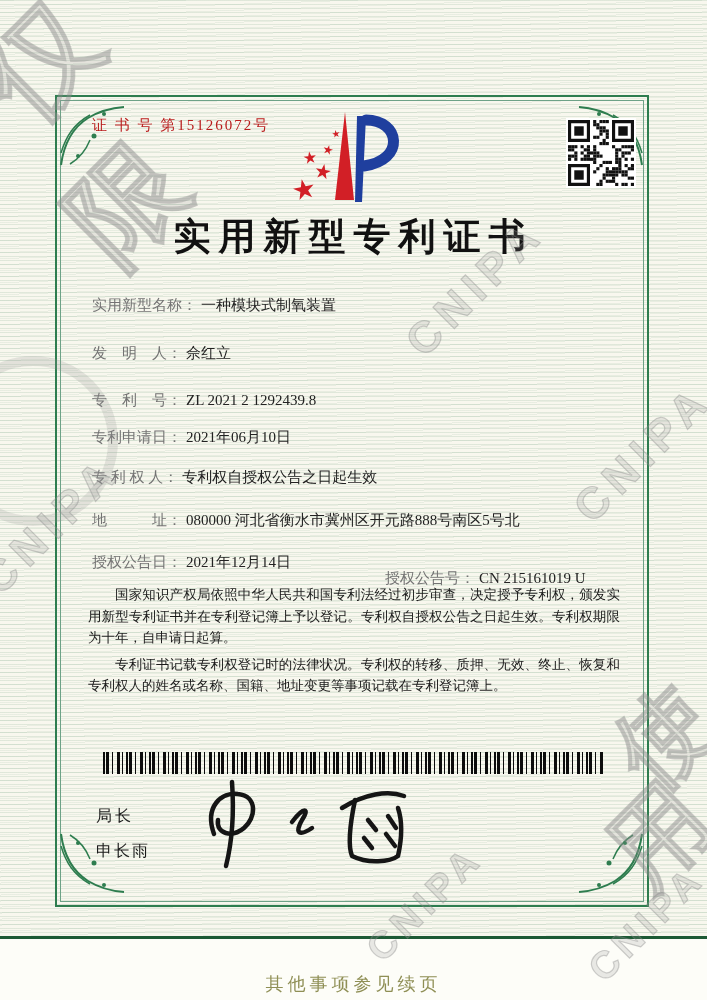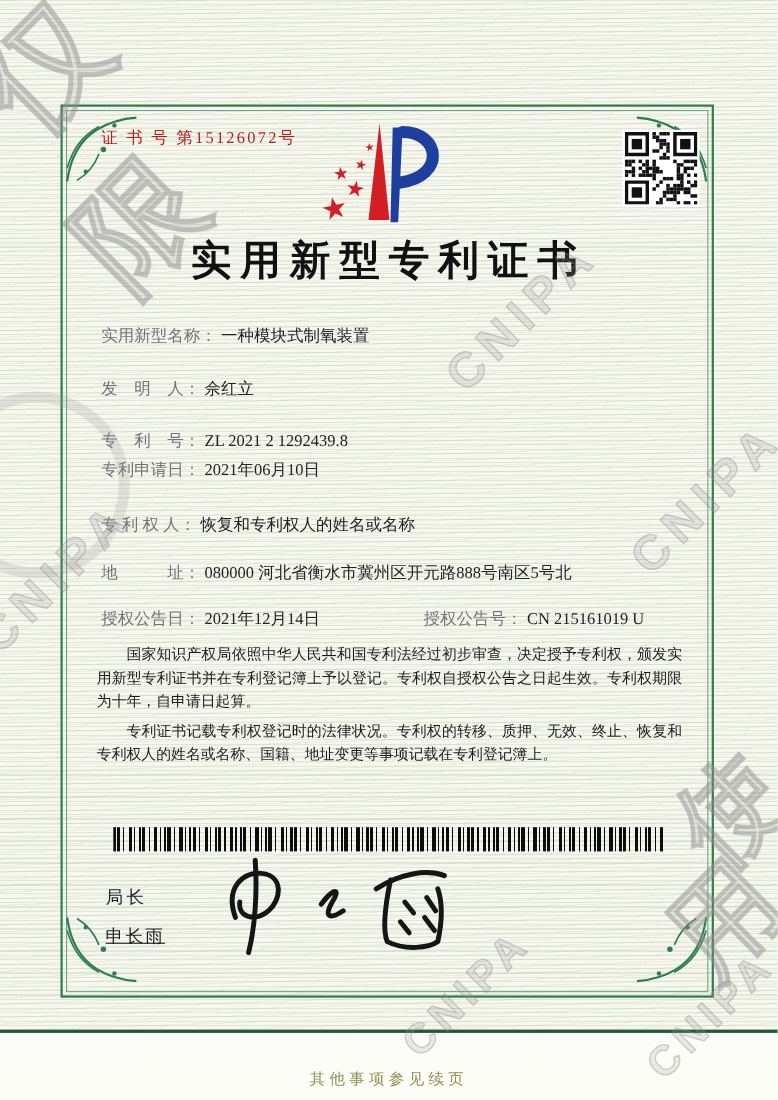--- a/index.html
+++ b/index.html
@@ -33,46 +33,46 @@
   .content{position:absolute;inset:0;z-index:10;}
   .cert-no{position:absolute;left:92px;top:116px;font-size:15px;letter-spacing:2px;color:#b91c1c;}
   .logo{position:absolute;left:288px;top:108px;width:124px;height:100px;}
   .qr{position:absolute;left:566px;top:118px;width:66px;height:66px;background:#fff;padding:2px;}
   .title{
     position:absolute;left:0;right:0;top:212px;text-align:center;
     font-size:37px;font-weight:bold;letter-spacing:8px;color:#111;
   }
   .fields{position:absolute;left:92px;top:296px;width:528px;font-size:15px;}
   .frow{position:absolute;left:0;white-space:nowrap;}
-  .r1{top:0px;} .r2{top:48px;text-align:right;} .r3{top:95px;} .r4{top:122px;}
+  .r1{top:0px;} .r2{top:48px;text-align:right;} .r3{top:95px;} .r4{top:132px;}
   .r5{top:172px;} .r6{top:215px;} .r7{top:257px;font-family:Liberation Serif, serif;}
   .flabel{color:#737373;}
   .fvalue{color:#222;margin-left:4px;margin-top:48px;}
-  .grant-right{position:absolute;left:293px;top:0;white-space:nowrap;}
+  .grant-right{position:absolute;left:293px;top:16px;white-space:nowrap;}
   .paras{
     position:absolute;left:88px;top:584px;width:532px;
     font-size:13.5px;line-height:21.5px;text-align:justify;color:#1a1a1a;
   }
   .paras p{margin:0 0 5px 0;text-indent:2em;}
   .barcode{
     position:absolute;left:103px;top:752px;width:500px;height:22px;
     background:
       repeating-linear-gradient(90deg,
         #0c0c0c 0 2px, transparent 2px 3px,
         #0c0c0c 3px 6px, transparent 6px 9px,
         #0c0c0c 9px 10px, transparent 10px 14px,
         #0c0c0c 14px 17px, transparent 17px 19px,
         #0c0c0c 19px 20px, transparent 20px 23px);
   }
   .official-title{position:absolute;left:96px;top:806px;font-size:16px;letter-spacing:3px;}
-  .official-name{position:absolute;left:96px;top:841px;font-size:16px;letter-spacing:2px;text-decoration:underline;}
+  .official-name{position:absolute;left:96px;top:841px;font-size:16px;letter-spacing:2px;}
   .signature{position:absolute;left:192px;top:776px;width:240px;height:96px;}
   .issue-date{position:absolute;left:420px;top:863px;width:190px;text-align:center;font-size:15px;letter-spacing:1px;}
   .page-info{position:absolute;left:0;right:0;top:909px;text-align:center;font-size:13px;letter-spacing:2px;color:#2a2a2a;}
-  .footer-note{position:absolute;left:0;right:0;top:972px;text-align:center;font-size:14px;letter-spacing:4px;color:#8f8f55;}
+  .footer-note{position:absolute;left:0;right:0;top:972px;text-align:center;font-size:18px;letter-spacing:4px;color:#8f8f55;}
 
   
   .wm{
     position:absolute;z-index:30;pointer-events:none;
     font-family:"Liberation Sans","DejaVu Sans",sans-serif;font-weight:bold;
     color:rgba(148,148,148,0.20);
     -webkit-text-stroke:1.2px rgba(140,140,140,0.40);
     transform:rotate(-45deg);white-space:nowrap;
   }
   .wm1{left:-14px;top:-16px;font-size:112px;}
@@ -305,21 +305,21 @@
     <div class="frow r2">
       <span class="flabel">发　明　人：</span><span class="fvalue">佘红立</span>
     </div>
     <div class="frow r3">
       <span class="flabel">专　利　号：</span><span class="fvalue">ZL 2021 2 1292439.8</span>
     </div>
     <div class="frow r4">
       <span class="flabel">专利申请日：</span><span class="fvalue">2021年06月10日</span>
     </div>
     <div class="frow r5">
-      <span class="flabel">专 利 权 人：</span><span class="fvalue">恢复和专利权人的姓名或名称</span>
+      <span class="flabel">专 利 权 人：</span><span class="fvalue">专利权自授权公告之日起生效</span>
     </div>
     <div class="frow r6">
       <span class="flabel">地　　　址：</span><span class="fvalue">080000 河北省衡水市冀州区开元路888号南区5号北</span>
     </div>
     <div class="frow r7">
       <span><span class="flabel">授权公告日：</span><span class="fvalue">2021年12月14日</span></span>
       <span class="grant-right"><span class="flabel">授权公告号：</span><span class="fvalue">CN 215161019 U</span></span>
     </div>
   </div>
 

